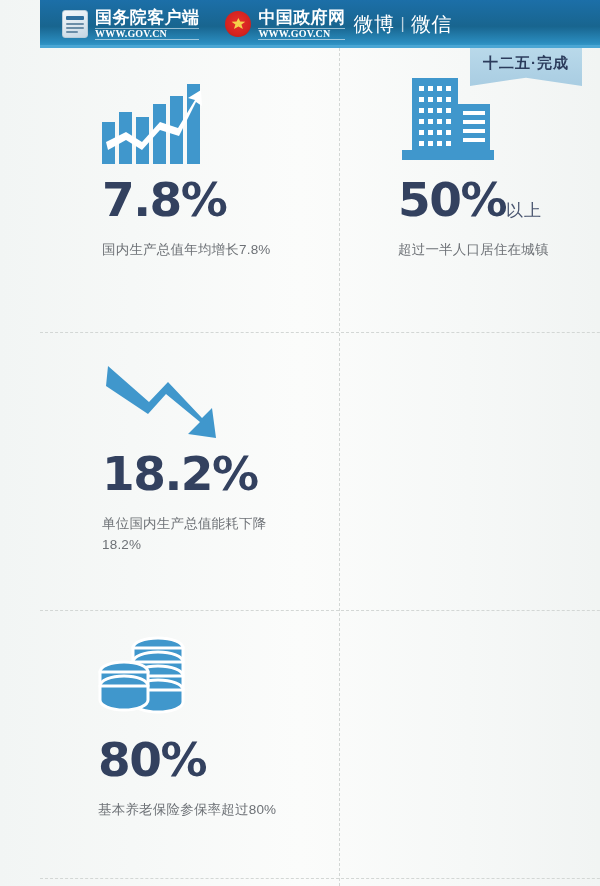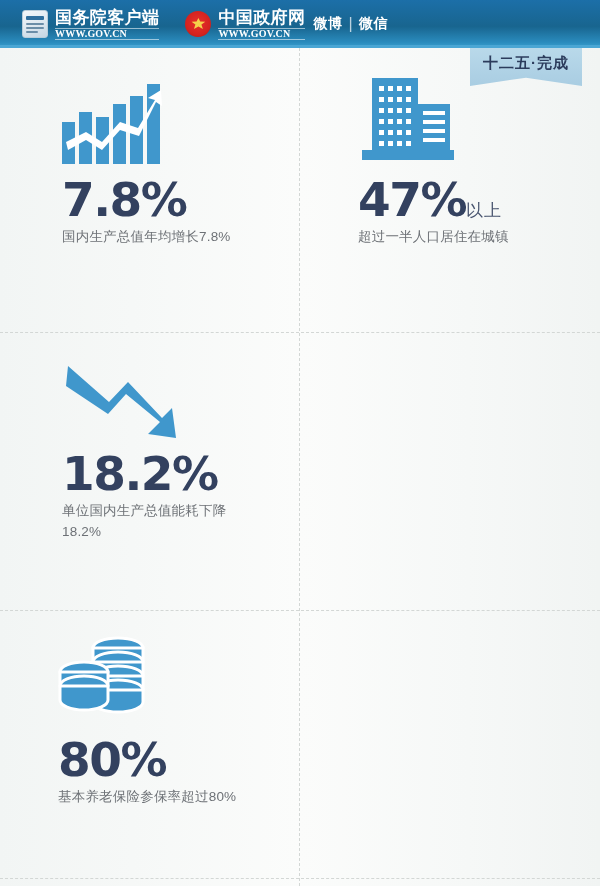--- a/index.html
+++ b/index.html
@@ -11,20 +11,21 @@
     background: #f4f6f5;
     overflow: hidden;
   }
 
   #page {
     position: relative;
     width: 600px;
     height: 886px;
     background:
       linear-gradient(90deg, #f2f5f4 0%, #f6f8f7 22%, #fbfcfb 50%, #f6f8f7 78%, #f1f4f3 100%);
+    padding-left: 40px;
   }
 
   
   #header {
     position: relative;
     height: 48px;
     width: 600px;
     background: linear-gradient(180deg, #1c6fa8 0%, #18658f 55%, #2a8bbd 88%, #3aa0cf 100%);
     display: flex;
     align-items: center;
@@ -102,22 +103,22 @@
   }
 
   .gap { width: 26px; }
 
   .social {
     display: flex;
     align-items: center;
     margin-left: 8px;
   }
   .social span {
-    font-size: 14px;
-    font-weight: bold;
+    font-size: 20px;
+    font-weight: normal;
     color: #ffffff;
     letter-spacing: 0.5px;
     white-space: nowrap;
   }
   .social .sep {
     margin: 0 6px;
     font-weight: normal;
     color: rgba(255,255,255,0.7);
     font-size: 16px;
   }
@@ -215,21 +216,21 @@
   }
   .stat-suffix {
     font-size: 17px;
     color: #47536e;
     margin-left: 0;
     letter-spacing: 1px;
     white-space: nowrap;
   }
 
   .caption {
-    margin-top: 4px;
+    margin-top: 17px;
     font-size: 13.5px;
     color: #6d7176;
     line-height: 1.55;
     letter-spacing: 0.2px;
     max-width: 190px;
   }
 
   svg { display: block; }
 </style>
 </head>
@@ -337,21 +338,21 @@
               <rect x="39" y="63" width="5" height="5"></rect>
                 <rect x="48" y="63" width="5" height="5"></rect>
               <rect x="65" y="33" width="22" height="4"></rect>
               <rect x="65" y="42" width="22" height="4"></rect>
               <rect x="65" y="51" width="22" height="4"></rect>
               <rect x="65" y="60" width="22" height="4"></rect>
             </g>
           </svg>
         </div>
         <div class="stat-line">
-          <span class="stat-num">47%</span>
+          <span class="stat-num">50%</span>
           <span class="stat-suffix">以上</span>
         </div>
         <div class="caption">超过一半人口居住在城镇</div>
       </div>
     </div>
 
     <div class="row row2">
 
       <div class="cell">
         <div class="icon-wrap">

